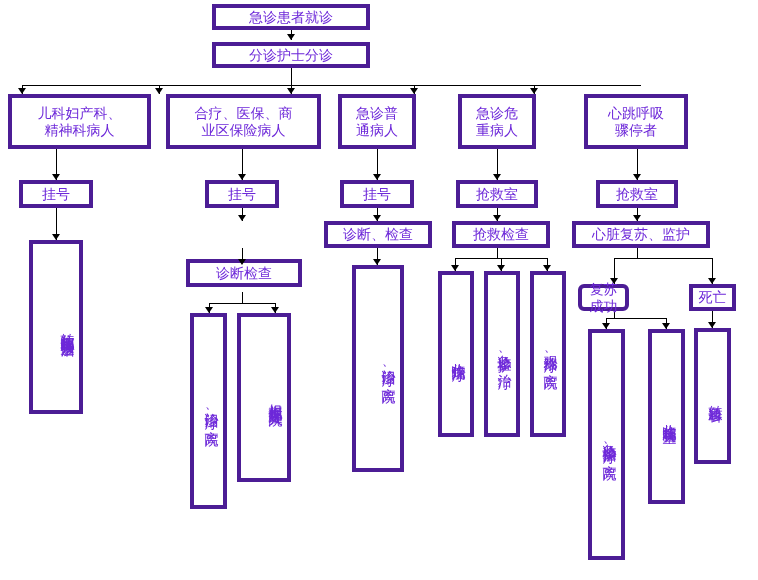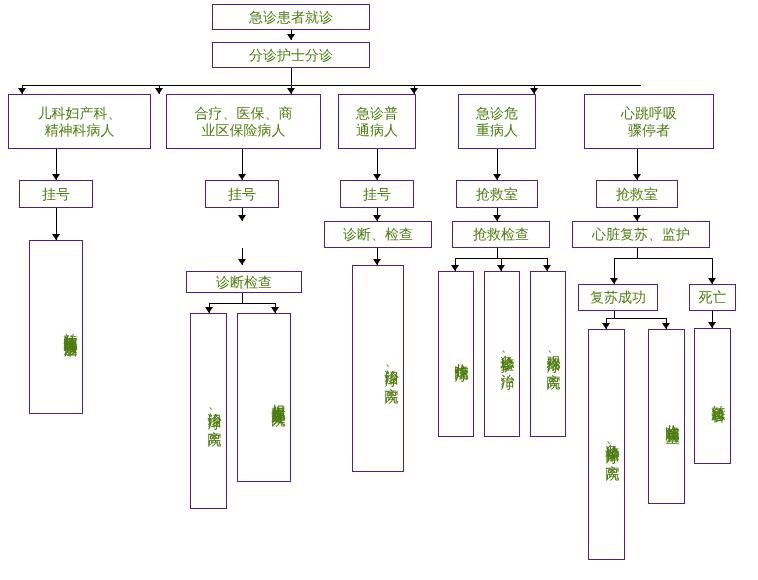--- a/index.html
+++ b/index.html
@@ -11,23 +11,23 @@
     position: relative;
     width: 758px;
     height: 580px;
     background: #ffffff;
     font-family: "DejaVu Sans", "Liberation Sans", sans-serif;
     overflow: hidden;
   }
   .node {
     position: absolute;
     box-sizing: border-box;
-    border: 1px solid #4c1d95;
+    border: 4px solid #4c1d95;
     background: #ffffff;
-    color: #4d7c0f;
+    color: #6d28d9;
     font-size: 14px;
     line-height: 17px;
     display: flex;
     align-items: center;
     justify-content: center;
     text-align: center;
     padding: 2px 3px;
     white-space: pre-wrap;
     z-index: 2;
   }
@@ -151,21 +151,21 @@
 
   <div class="node" style="left:166px; top:94px; width:155px; height:55px;">合疗、医保、商
 业区保险病人</div>
 
   <div class="node" style="left:338px; top:94px; width:78px;  height:55px;">急诊普
 通病人</div>
 
   <div class="node" style="left:458px; top:94px; width:78px;  height:55px;">急诊危
 重病人</div>
 
-  <div class="node" style="left:584px; top:94px; width:130px; height:55px;">心跳呼吸
+  <div class="node" style="left:584px; top:94px; width:104px; height:55px;">心跳呼吸
 骤停者</div>
 
   <div class="node" style="left:19px;  top:180px; width:74px; height:28px;">挂号</div>
 
   <div class="node" style="left:205px; top:180px; width:74px; height:28px;">挂号</div>
 
   <div class="node" style="left:340px; top:180px; width:74px; height:28px;">挂号</div>
 
   <div class="node" style="left:456px; top:180px; width:82px; height:28px;">抢救室</div>
 
@@ -173,35 +173,35 @@
 
   <div class="node vert" style="left:29px; top:240px; width:54px; height:174px;">转住院部由相关科室诊治</div>
 
 
   <div class="node" style="left:324px; top:221px; width:108px; height:27px;">诊断、检查</div>
 
   <div class="node" style="left:452px; top:221px; width:98px;  height:27px;">抢救检查</div>
 
   <div class="node" style="left:572px; top:221px; width:138px; height:27px;">心脏复苏、监护</div>
 
-  <div class="node" style="left:186px; top:271px; width:116px; height:22px;">诊断检查</div>
+  <div class="node" style="left:186px; top:259px; width:116px; height:28px;">诊断检查</div>
 
   <div class="node vert" style="left:190px; top:313px; width:37px; height:196px;">门诊治疗、离院</div>
 
   <div class="node vert" style="left:237px; top:313px; width:54px; height:169px;">根据相规定办理入院</div>
 
   <div class="node vert" style="left:352px; top:265px; width:52px; height:207px;">门诊治疗、离院</div>
 
   <div class="node vert" style="left:438px; top:271px; width:36px; height:166px;">收住院治疗</div>
 
   <div class="node vert" style="left:484px; top:271px; width:36px; height:166px;">急诊监护、治疗</div>
 
   <div class="node vert" style="left:530px; top:271px; width:36px; height:166px;">观察治疗、离院</div>
 
-  <div class="node" style="left:578px; top:284px; width:80px; height:27px;">复苏成功</div>
+  <div class="node" style="left:578px; top:284px; width:51px; height:27px;border-radius:6px;">复苏成功</div>
 
   <div class="node" style="left:689px; top:284px; width:47px; height:27px;">死亡</div>
 
   <div class="node vert" style="left:588px; top:329px; width:37px; height:231px;">急诊监护治疗、离院</div>
 
   <div class="node vert" style="left:648px; top:329px; width:37px; height:175px;">收住院相关科室</div>
 
   <div class="node vert" style="left:694px; top:328px; width:37px; height:136px;">转出急诊科</div>
 
 </div>

